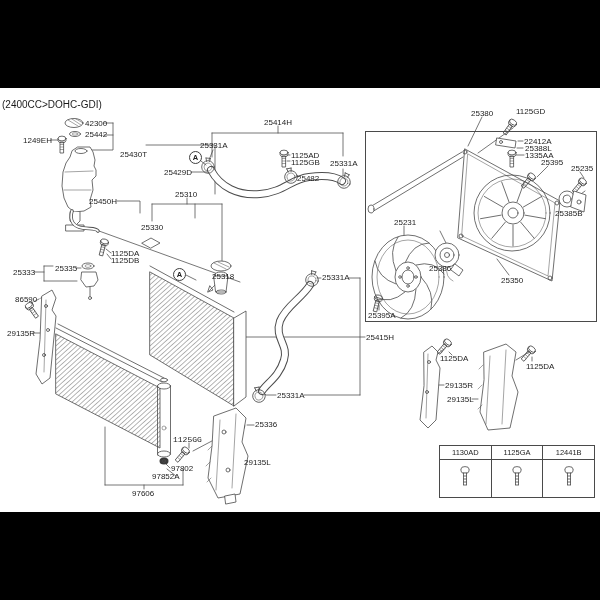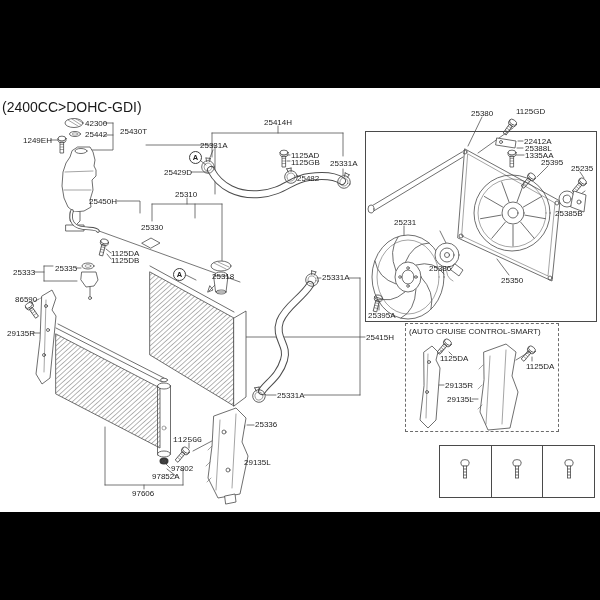--- a/index.html
+++ b/index.html
@@ -14,21 +14,21 @@
   #art .leader{stroke:#4a4a4a;stroke-width:0.75;}
   #art .dashleader{stroke-dasharray:2,1.6;}
   #art .hatched{fill:url(#hatch);}
   #art .tube-out{stroke:#4d4d4d;stroke-width:8;fill:none;}
   #art .tube-in{stroke:#fff;stroke-width:6;fill:none;}
   #art .thintube-out{stroke:#4d4d4d;stroke-width:3.4;}
   #art .thintube-in{stroke:#fff;stroke-width:1.8;}
   #art .dark{fill:#3a3a3a;stroke:none;}
   #art .white{fill:#fff;}
   #art .thin{stroke-width:0.5;}
-  .note{position:absolute;left:2px;top:99px;font-size:14px;color:#1a1a1a;letter-spacing:0;}
+  .note{position:absolute;left:2px;top:99px;font-size:10px;color:#1a1a1a;letter-spacing:0;}
   .lbl{position:absolute;font-size:8px;line-height:9px;color:#1c1c1c;white-space:nowrap;}
   .amark{position:absolute;width:11px;height:11px;border:1px solid #3f3f3f;border-radius:50%;
          background:#fff;font-size:7.5px;line-height:11px;font-weight:bold;text-align:center;color:#222;}
   .fanbox{position:absolute;left:365px;top:131px;width:230px;height:189px;border:1px solid #4a4a4a;}
   .accbox{position:absolute;left:405px;top:323px;width:152px;height:107px;border:1px dashed #6b6b6b;}
   .acctitle{position:absolute;left:3px;top:3px;font-size:8px;color:#1c1c1c;white-space:nowrap;}
   .ftable{position:absolute;left:439px;top:445px;width:154px;height:51px;border:1.2px solid #4a4a4a;
           display:flex;flex-direction:column;}
   .ftable .hrow{display:flex;height:13px;border-bottom:1px solid #4a4a4a;}
   .ftable .brow{display:flex;flex:1;}
@@ -239,25 +239,27 @@
 
   </svg>
 
   <div class="bar bar-top"></div>
   <div class="bar bar-bottom"></div>
 
   <div class="note">(2400CC&gt;DOHC-GDI)</div>
 
   <div class="fanbox"></div>
 
-  <div class="accbox">
-    <span class="acctitle">(AUTO CRUISE CONTROL-SMART)</span>
-  </div>
 
   <div class="ftable">
+    <div class="hrow">
+      <div class="cell">1130AD</div>
+      <div class="cell">1125GA</div>
+      <div class="cell">12441B</div>
+    </div>
     <div class="brow">
       <div class="cell">
         <svg width="14" height="26" viewBox="-7 -1 14 26">
           <g class="bolt-ic">
               <ellipse cx="0" cy="2" rx="4" ry="2.4"></ellipse>
               <path d="M-4,2 L-4,4 A4,2.4 0 0 0 4,4 L4,2"></path>
               <rect x="-1.6" y="6" width="3.2" height="12"></rect>
               <path d="M-1.6,9 H1.6 M-1.6,12 H1.6 M-1.6,15 H1.6" fill="none"></path>
             </g>
         </svg>
@@ -282,21 +284,21 @@
             </g>
         </svg>
       </div>
     </div>
   </div>
 
   <div id="labels">
       <div class="lbl" style="left: 85px; top: 119px;">42300</div>
       <div class="lbl" style="left: 85px; top: 130px;">25442</div>
       <div class="lbl" style="left: 23px; top: 136px;">1249EH</div>
-      <div class="lbl" style="left: 120px; top: 127px;">25430T</div>
+      <div class="lbl" style="left: 120px; top: 150px;">25430T</div>
       <div class="lbl" style="left: 164px; top: 168px;">25429D</div>
       <div class="lbl" style="left: 89px; top: 197px;">25450H</div>
       <div class="lbl" style="left: 141px; top: 223px;">25330</div>
       <div class="lbl" style="left: 111px; top: 249px;">1125DA</div>
       <div class="lbl" style="left: 111px; top: 256px;">1125DB</div>
       <div class="lbl" style="left: 55px; top: 264px;">25335</div>
       <div class="lbl" style="left: 13px; top: 268px;">25333</div>
       <div class="lbl" style="left: 15px; top: 295px;">86590</div>
       <div class="lbl" style="left: 7px; top: 329px;">29135R</div>
       <div class="lbl" style="left: 175px; top: 190px;">25310</div>

